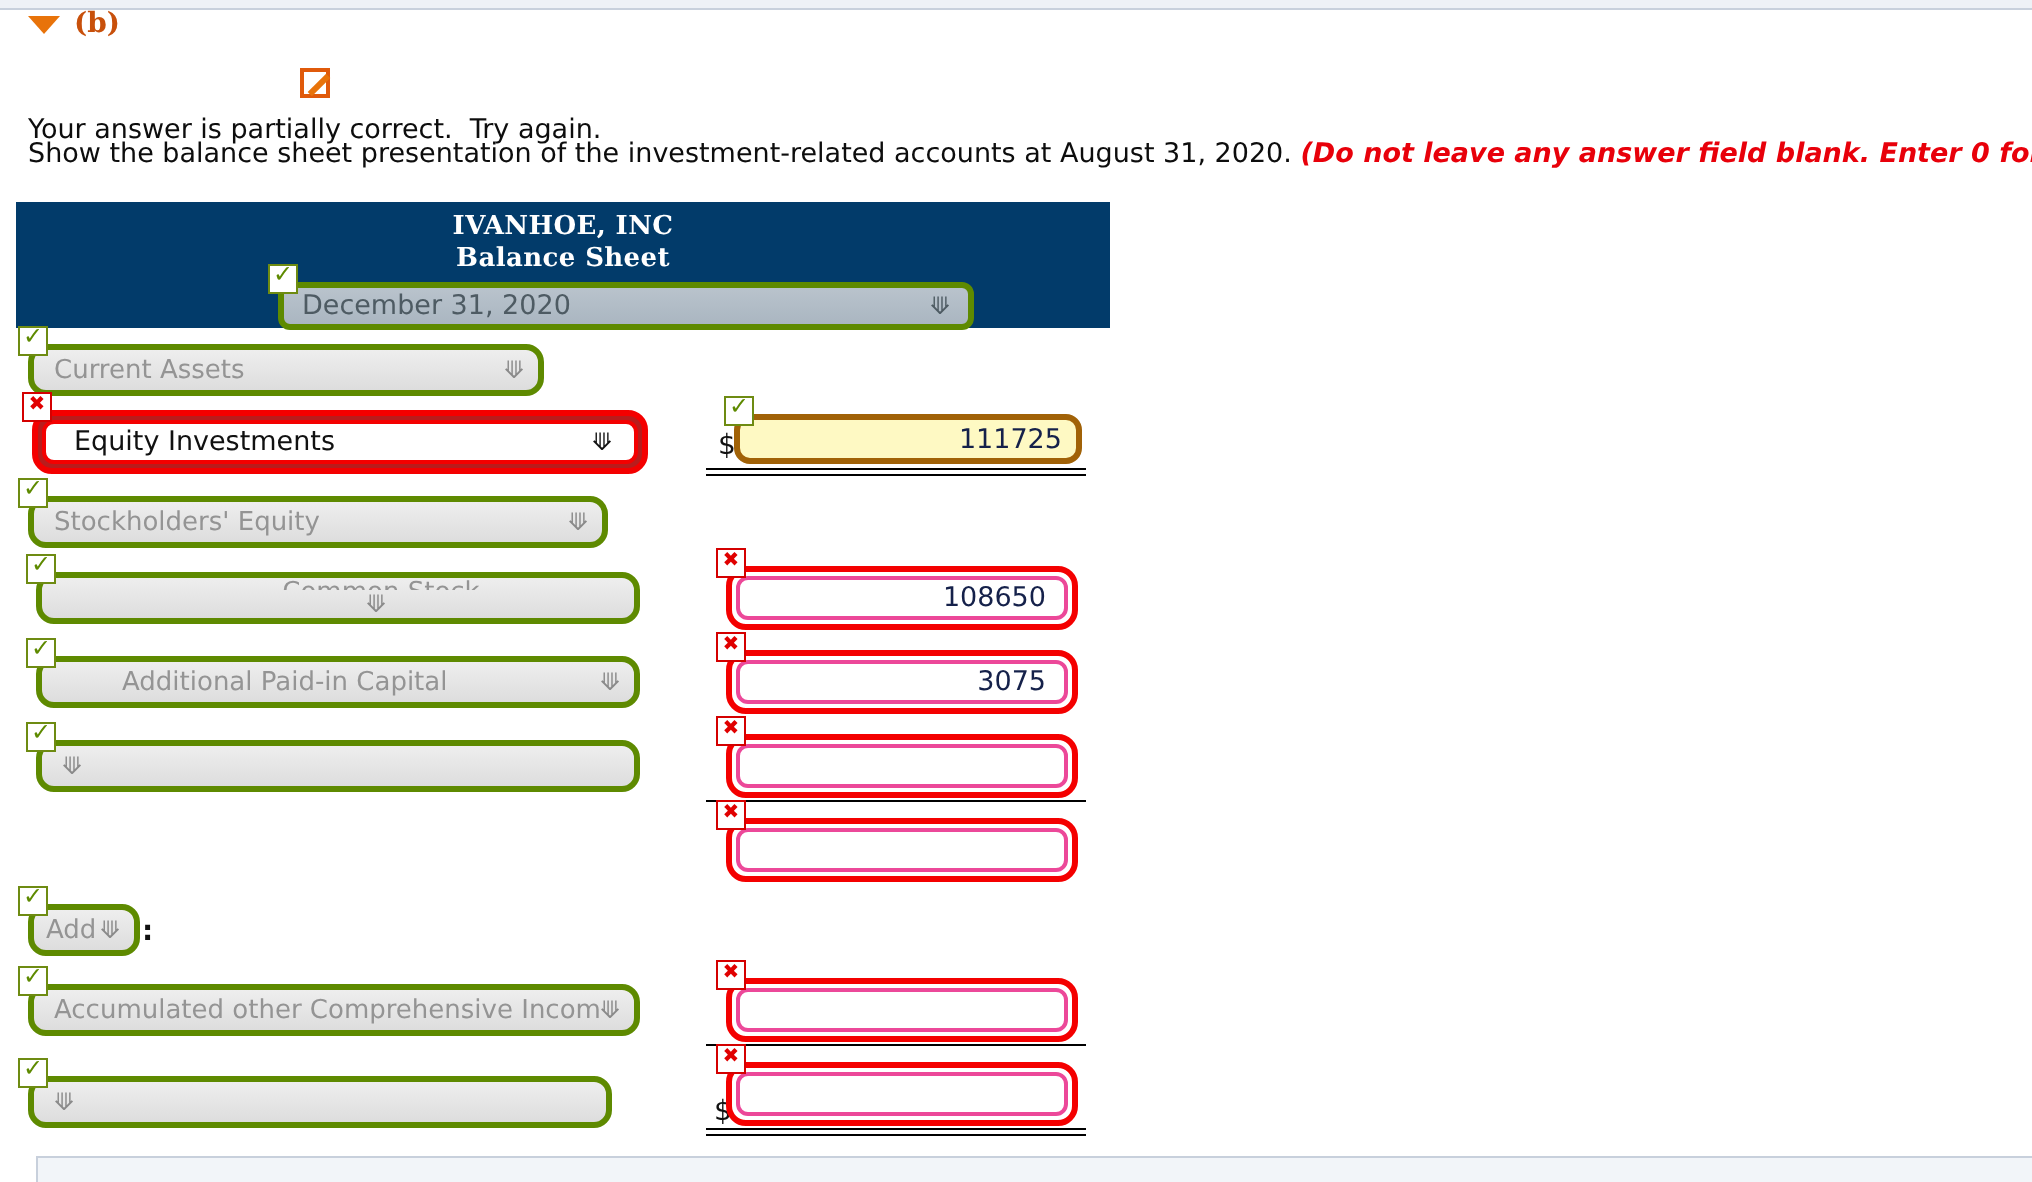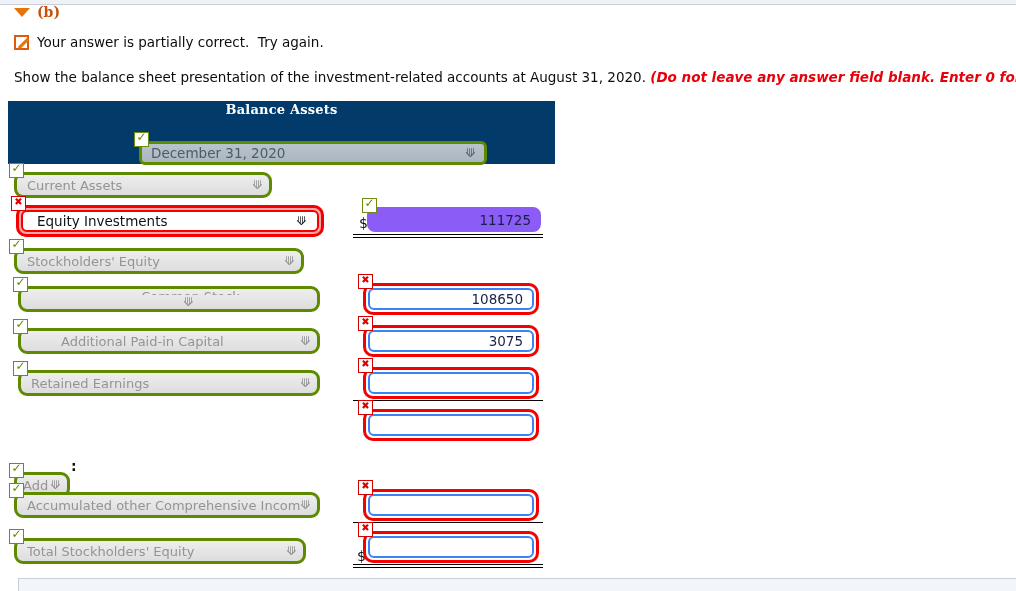--- a/index.html
+++ b/index.html
@@ -53,20 +53,21 @@
     font-family: "DejaVu Serif", "Liberation Serif", serif;
   }
 
   
   .status-row {
     position: absolute;
     left: 14px; top: 34px;
     display: flex;
     align-items: center;
     gap: 8px;
+    flex-direction: column;
   }
   .partial-icon {
     width: 15px; height: 15px;
     border: 2px solid #E05A0B;
     background: #ffffff;
     position: relative;
     box-sizing: border-box;
   }
   .partial-icon::after {
     content: "";
@@ -161,63 +162,63 @@
     font-size: 13px;
     padding: 0 2px 0 10px;
   }
   .sel-green .txt { flex: 1 1 auto; white-space: nowrap; overflow: hidden; }
   .sel-green .cv { color: #8a8a8a; }
 
   
   .sel-red {
     border: 3px solid #F40000;
     border-radius: 10px;
-    background: #fca5a5;
+    background: #b91c1c;
     padding: 2px;
     box-sizing: border-box;
     height: 32px;
   }
   .sel-red-in {
     border: 2px solid #F40000;
     border-radius: 6px;
     background: #ffffff;
     height: 100%;
     display: flex;
     align-items: center;
     box-sizing: border-box;
     color: #111111;
     font-size: 13.5px;
     padding: 0 6px 0 14px;
   }
   .sel-red-in .txt { flex: 1 1 auto; white-space: nowrap; }
 
   
   .amt-green {
-    border: 3px solid #8b5cf6;
+    border: 3px solid #a16207;
     border-radius: 8px;
-    background: #8b5cf6;
+    background: #fef9c3;
     height: 25px;
     display: flex;
     align-items: center;
     justify-content: flex-end;
     box-sizing: border-box;
     padding: 0 7px;
     font-size: 13.5px;
     color: #15214a;
   }
   .amt-red {
     border: 3px solid #F40000;
     border-radius: 10px;
     background: #ffffff;
     padding: 2px;
     box-sizing: border-box;
     height: 32px;
   }
   .amt-red-in {
-    border: 2px solid #3b82f6;
+    border: 2px solid #ec4899;
     border-radius: 6px;
     background: #ffffff;
     height: 100%;
     display: flex;
     align-items: center;
     justify-content: flex-end;
     box-sizing: border-box;
     padding: 0 9px;
     font-size: 13.5px;
     color: #15214a;
@@ -271,21 +272,22 @@
 <div class="status-row">
   <span class="partial-icon"></span>
   <span class="status-text">Your answer is partially correct.  Try again.</span>
 </div>
 
 <div class="instruction">
   <span>Show the balance sheet presentation of the investment-related accounts at August 31, 2020. </span><span class="note">(Do not leave any answer field blank. Enter 0 for amounts.)</span>
 </div>
 
 <div class="bs-header">
-  <div class="bs-sub">Balance Assets</div>
+  <div class="bs-title">IVANHOE, INC</div>
+  <div class="bs-sub">Balance Sheet</div>
 </div>
 
 <div class="field" style="left:139px; top:141px; width:348px;">
   <span class="badge ok"></span>
   <div class="sel-date">
     <span class="txt">December 31, 2020</span>
     <span class="chev">⟱</span>
   </div>
 </div>
 
@@ -327,46 +329,44 @@
   <span class="badge ok"></span>
   <div class="sel-green" style="padding-left:40px;">
     <span class="txt">Additional Paid-in Capital</span>
     <span class="chev cv">⟱</span>
   </div>
 </div>
 
 <div class="field" style="left:18px; top:370px; width:302px;">
   <span class="badge ok"></span>
   <div class="sel-green">
-    <span class="txt">Retained Earnings</span>
-    <span class="chev cv">⟱</span>
-  </div>
-</div>
-
-<div class="field" style="left:14px; top:452px; width:56px;margin-top:20px;">
+    <span class="chev cv">⟱</span>
+  </div>
+</div>
+
+<div class="field" style="left:14px; top:452px; width:56px;">
   <span class="badge ok"></span>
   <div class="sel-green" style="padding:0 2px 0 6px;">
     <span class="txt">Add</span>
     <span class="chev cv">⟱</span>
   </div>
 </div>
 <span class="colon" style="left:71px; top:458px;">:</span>
 
 <div class="field" style="left:14px; top:492px; width:306px;">
   <span class="badge ok"></span>
   <div class="sel-green">
     <span class="txt">Accumulated other Comprehensive Income</span>
     <span class="chev cv">⟱</span>
   </div>
 </div>
 
 <div class="field" style="left:14px; top:538px; width:292px;">
   <span class="badge ok"></span>
   <div class="sel-green">
-    <span class="txt">Total Stockholders' Equity</span>
     <span class="chev cv">⟱</span>
   </div>
 </div>
 
 <span class="dollar" style="left:359px; top:215px;">$</span>
 <div class="field" style="left:367px; top:207px; width:174px;">
   <span class="badge ok"></span>
   <div class="amt-green">111725</div>
 </div>
 <div class="rule-double" style="left:353px; top:234px; width:190px;"></div>

